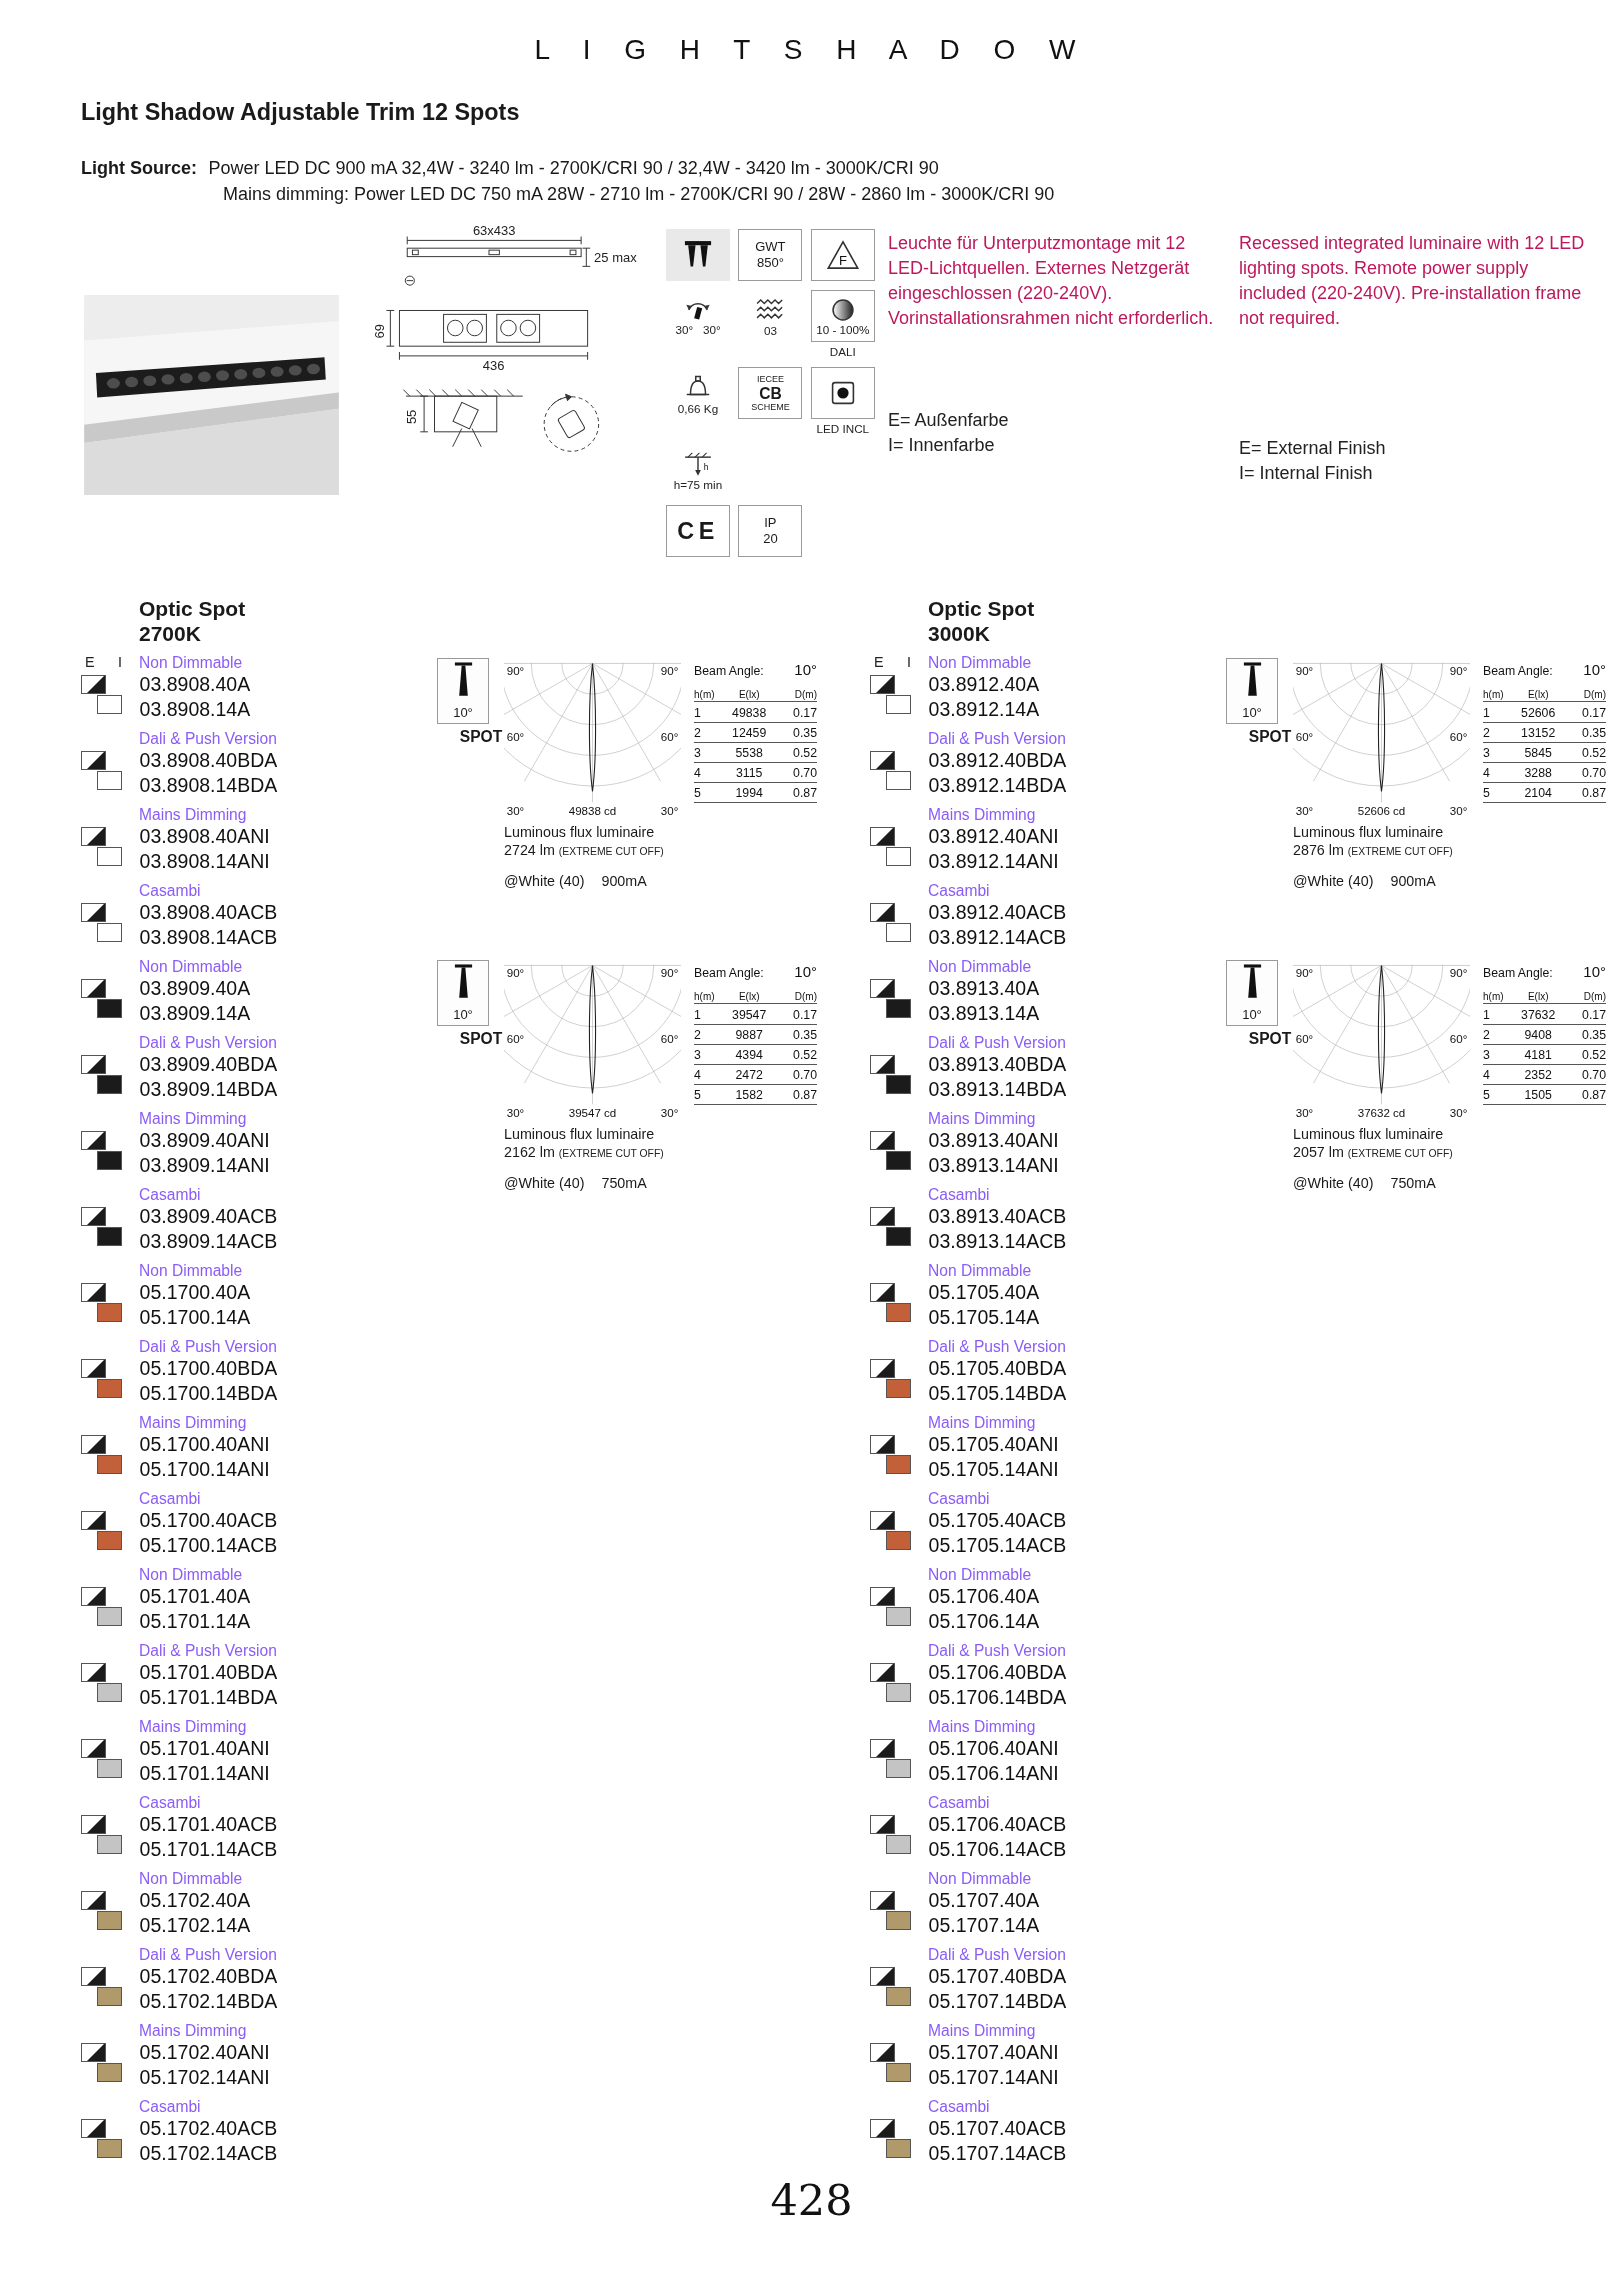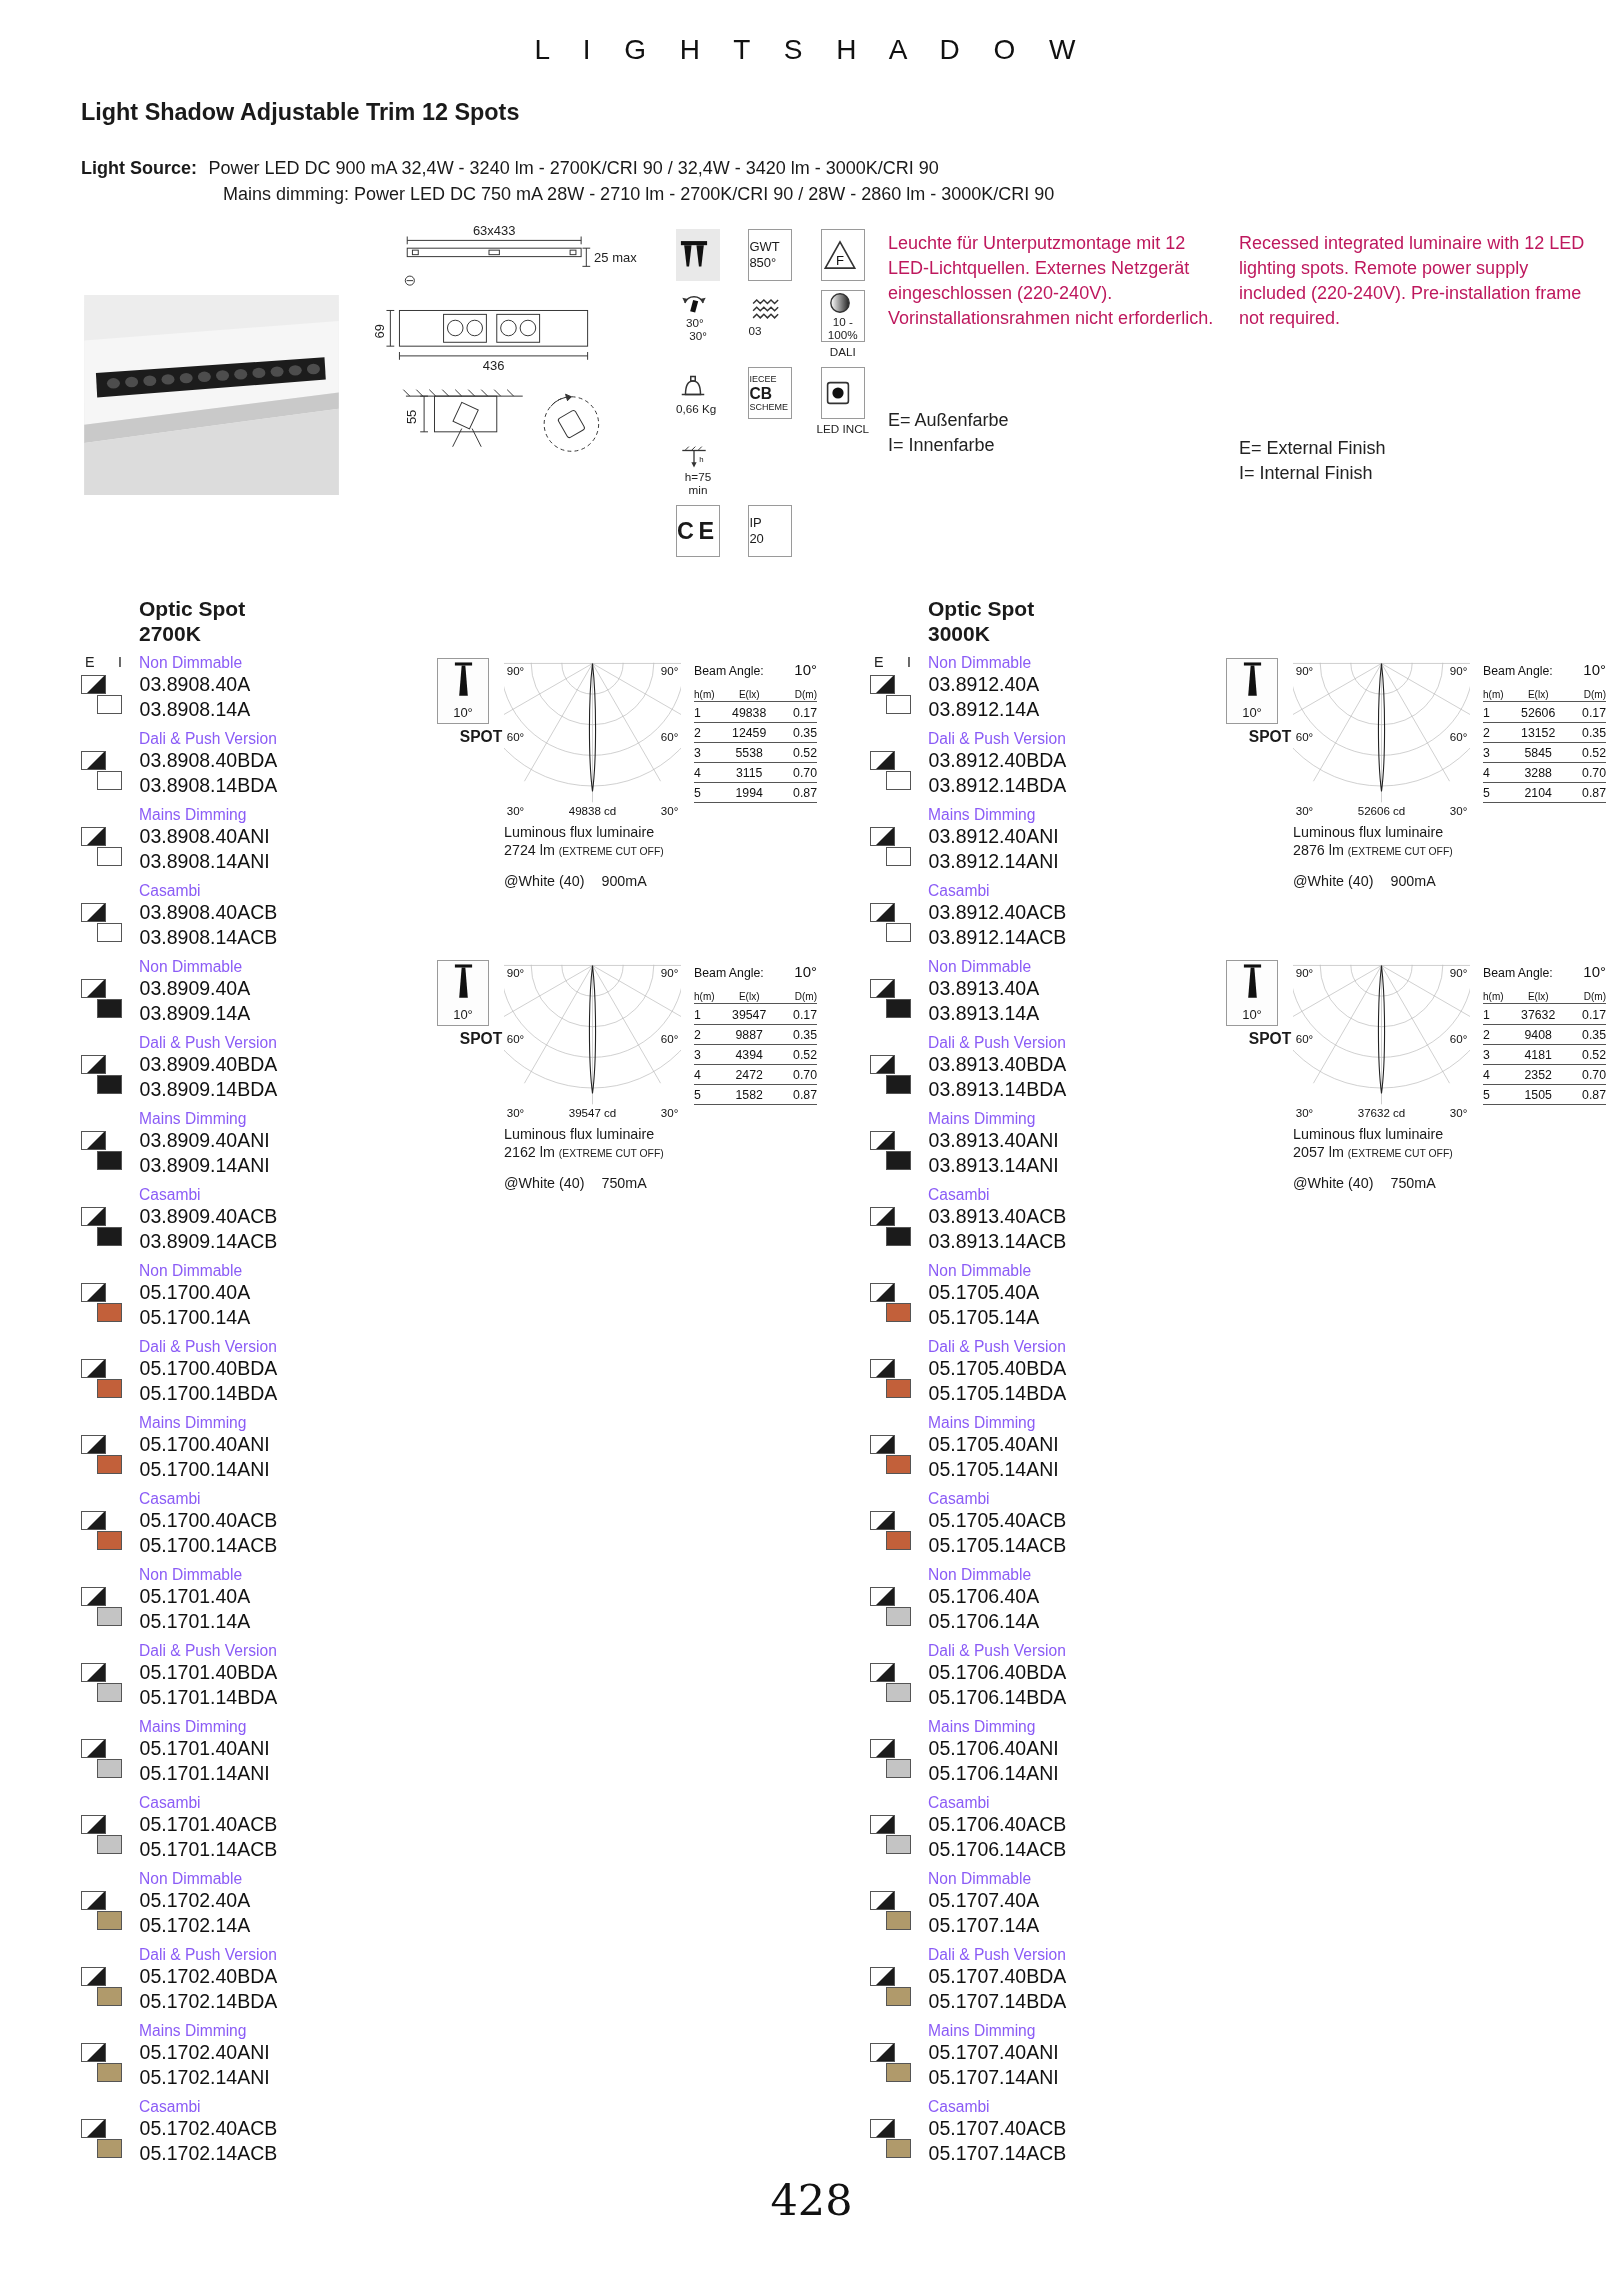--- a/index.html
+++ b/index.html
@@ -19,21 +19,21 @@
   .photo svg{width:100%;height:100%;}
 
   
   .tdraw{left:367px;top:226px;width:292px;height:289px;}
   .tdraw svg{width:100%;height:100%;}
   .tdraw text{font-family:"Liberation Sans",sans-serif;font-size:20px;fill:#222;}
 
   
   .icon-grid{left:667px;top:229px;display:grid;grid-template-columns:repeat(3,62px);gap:9px 10.4px;align-items:start;}
   .icell{display:flex;flex-direction:column;align-items:center;gap:3.2px;}
-  .ibox{width:44px;height:52px;border:1.3px solid #9a9a9a;display:flex;flex-direction:column;align-items:flex-start;justify-content:center;box-sizing:border-box;background:#fff;}
+  .ibox{width:64px;height:52px;border:1.3px solid #9a9a9a;display:flex;flex-direction:column;align-items:center;justify-content:center;box-sizing:border-box;background:#fff;}
   .ibox.noborder{border:none;}
   .ibox.graybg{background:#e9e9e9;border:none;}
   .itxt{font-size:13px;line-height:16px;text-align:center;}
   .icap{font-size:11.7px;text-align:center;color:#222;}
   .ce-text{font-size:23.4px;letter-spacing:4.5px;font-weight:bold;}
   .cb-small{font-size:9px;line-height:10.4px;}
   .cb-big{font-size:15.6px;font-weight:bold;line-height:17px;}
 
   
   .desc{font-size:18px;line-height:25px;color:#be185d;}

